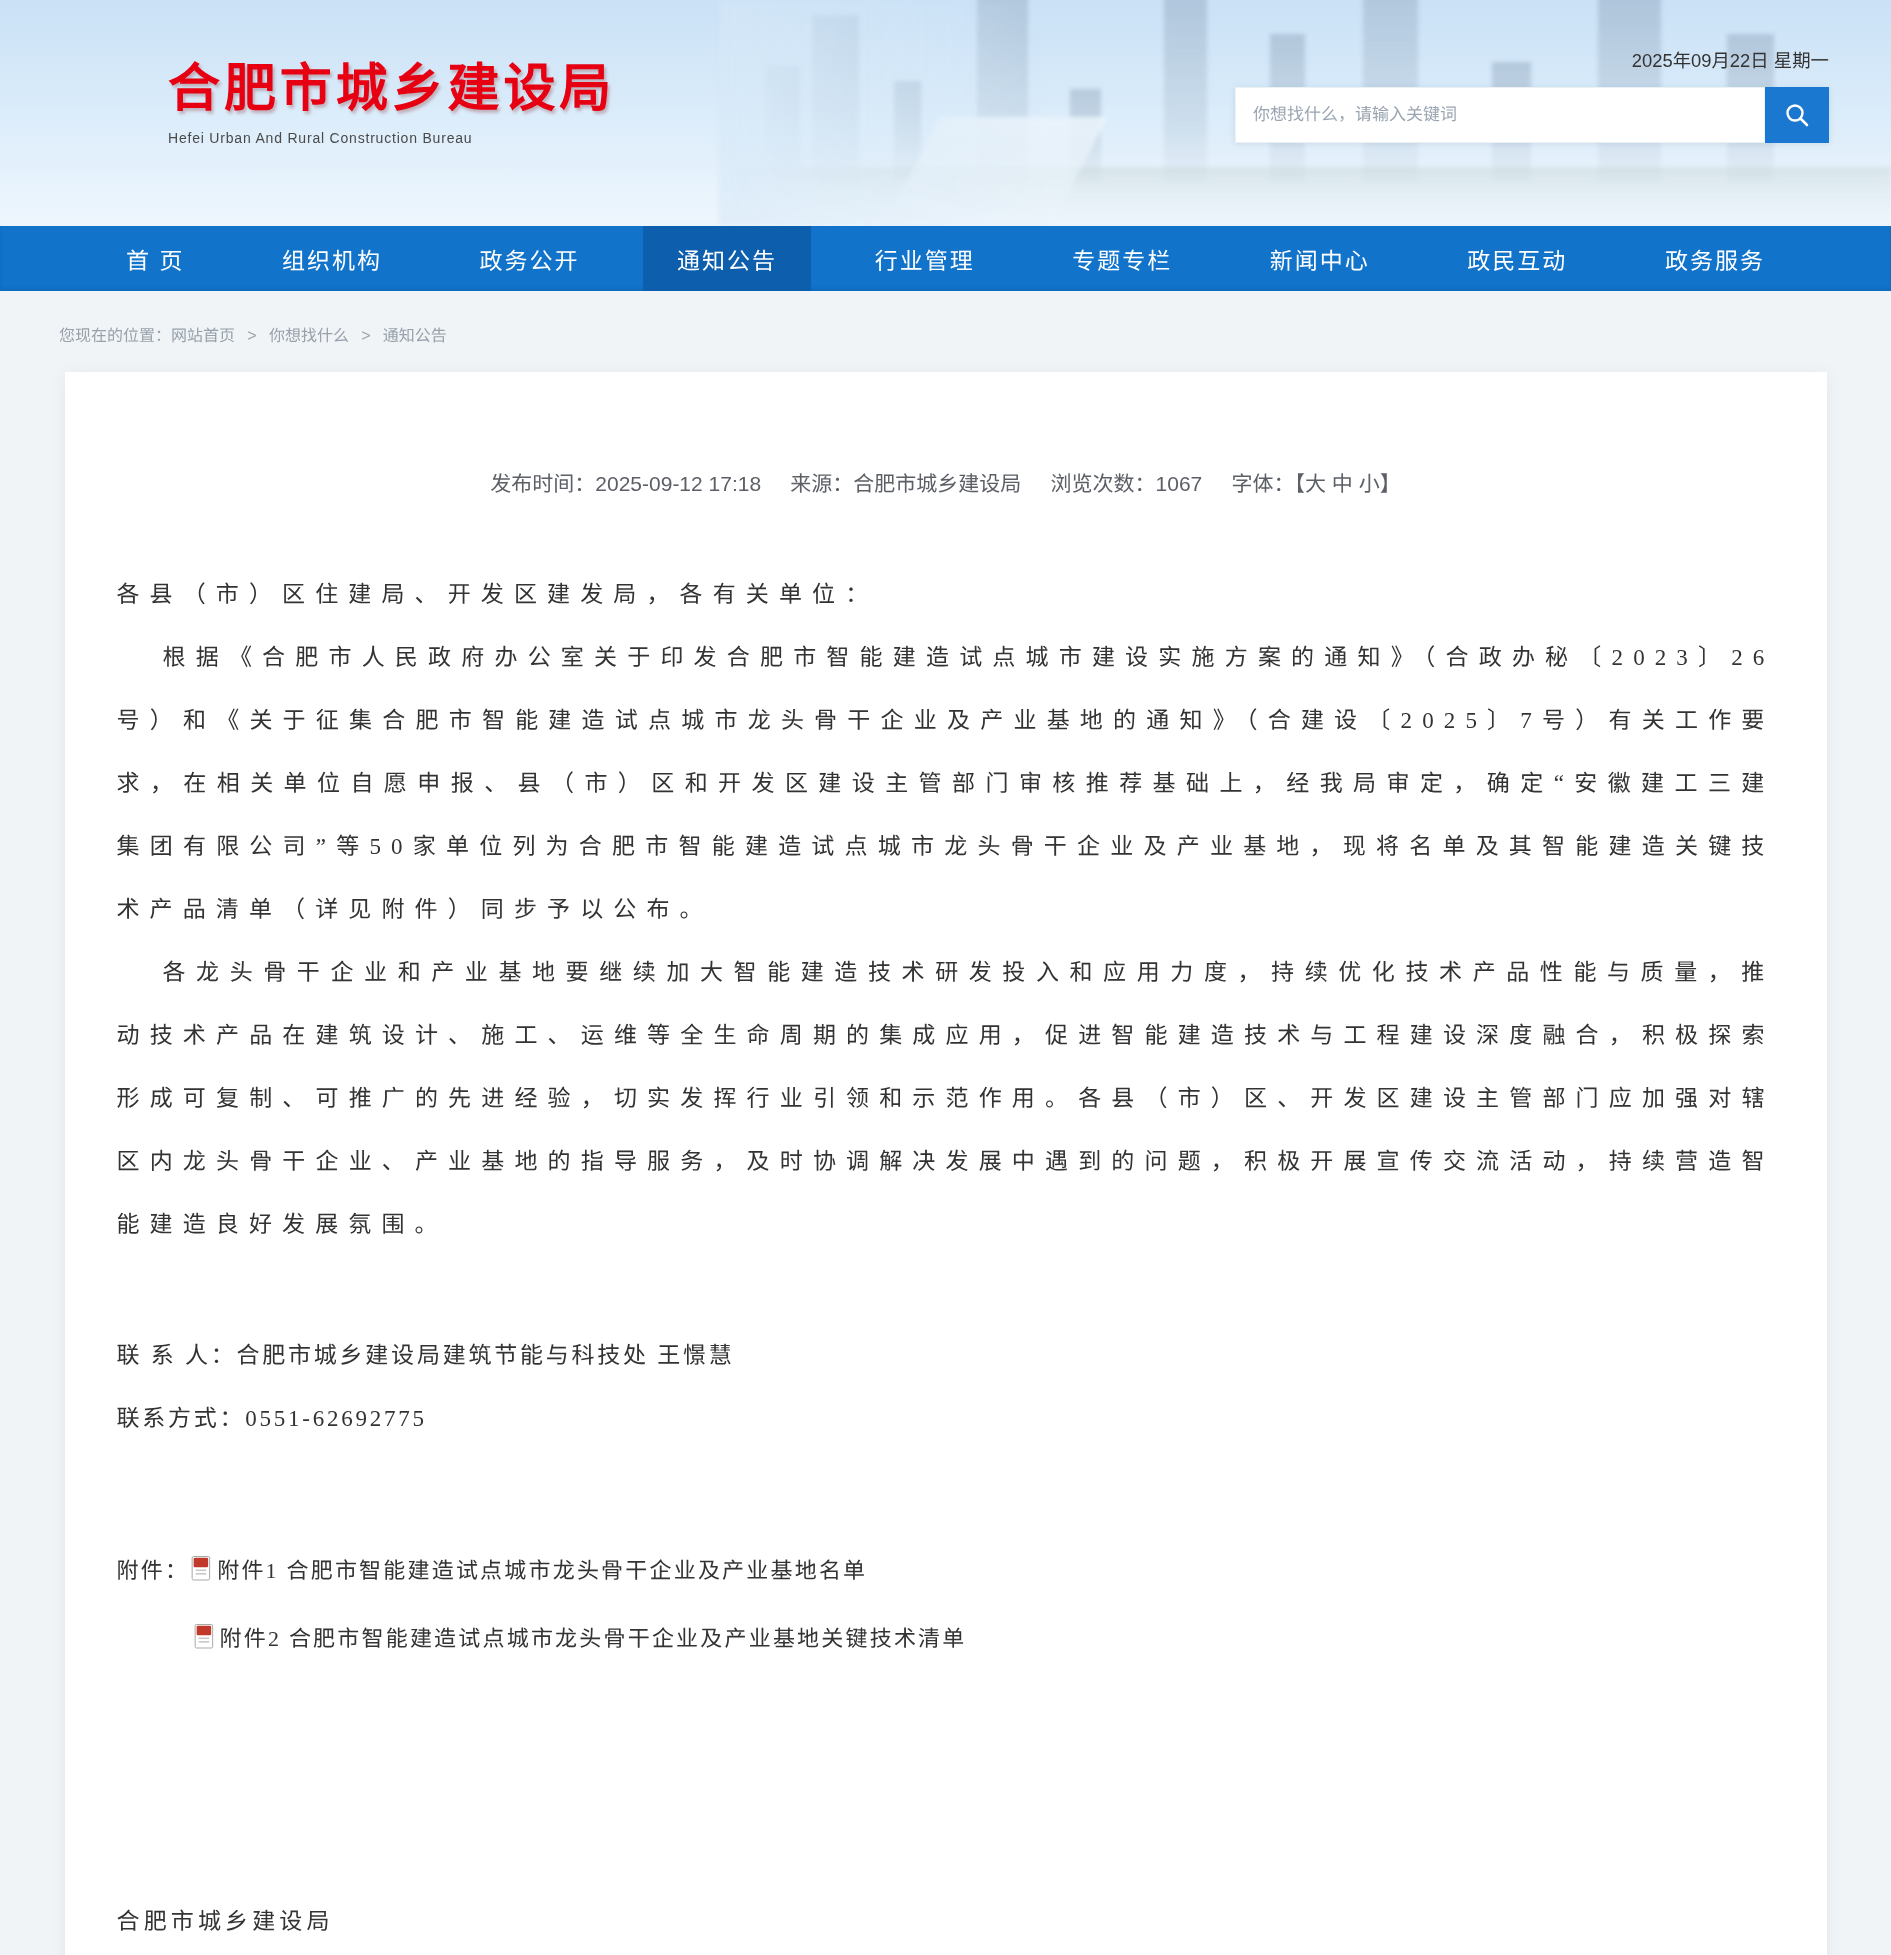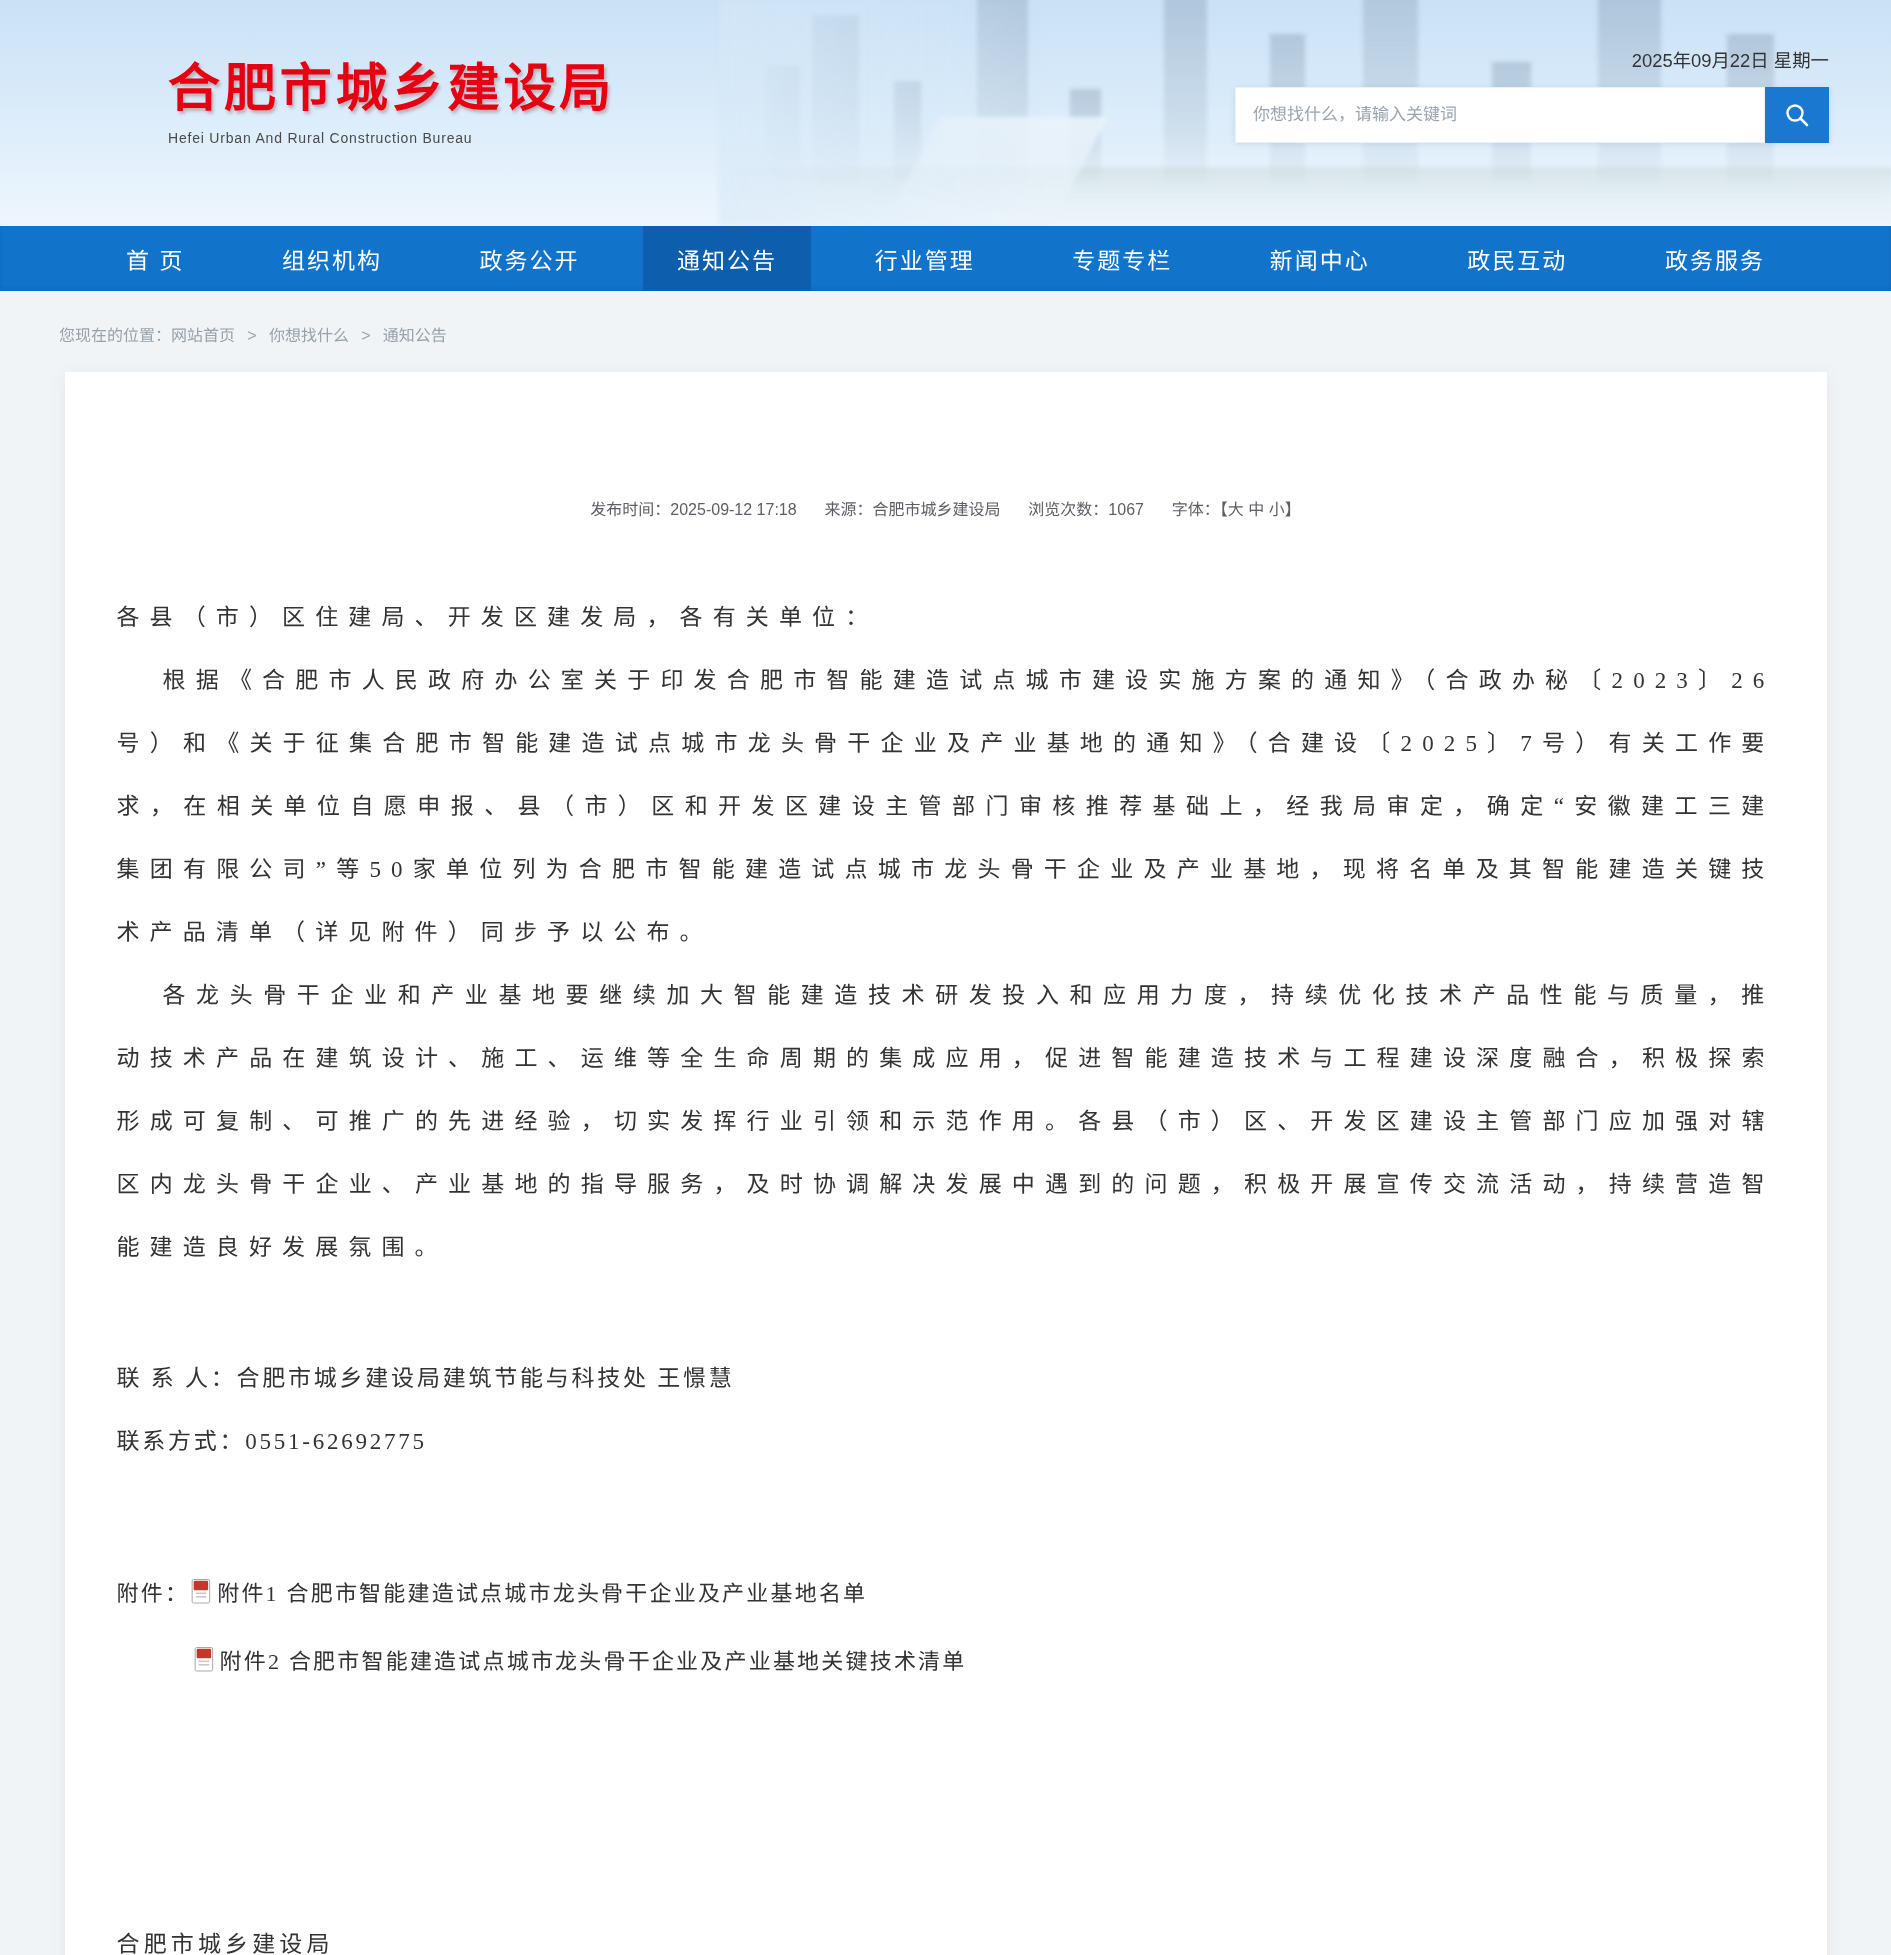--- a/index.html
+++ b/index.html
@@ -145,23 +145,22 @@
   .title {
     margin: 0;
     text-align: center;
     font-family: "Liberation Serif", "DejaVu Serif", serif;
     font-weight: bold;
     font-size: 26px;
     color: #1f1f1f;
     letter-spacing: 1.2px;
   }
   .meta {
-    margin-top: 29px;
     text-align: center;
-    font-size: 16px;
+    font-size: 21px;
     color: #5c6066;
   }
   .meta span { margin: 0 11.7px; }
   .meta .font-opts { cursor: pointer; margin-left: 0; }
 
   .body {
     margin-top: 66px;
     font-family: "Liberation Serif", "DejaVu Serif", serif;
     font-size: 23px;
     color: #333;

